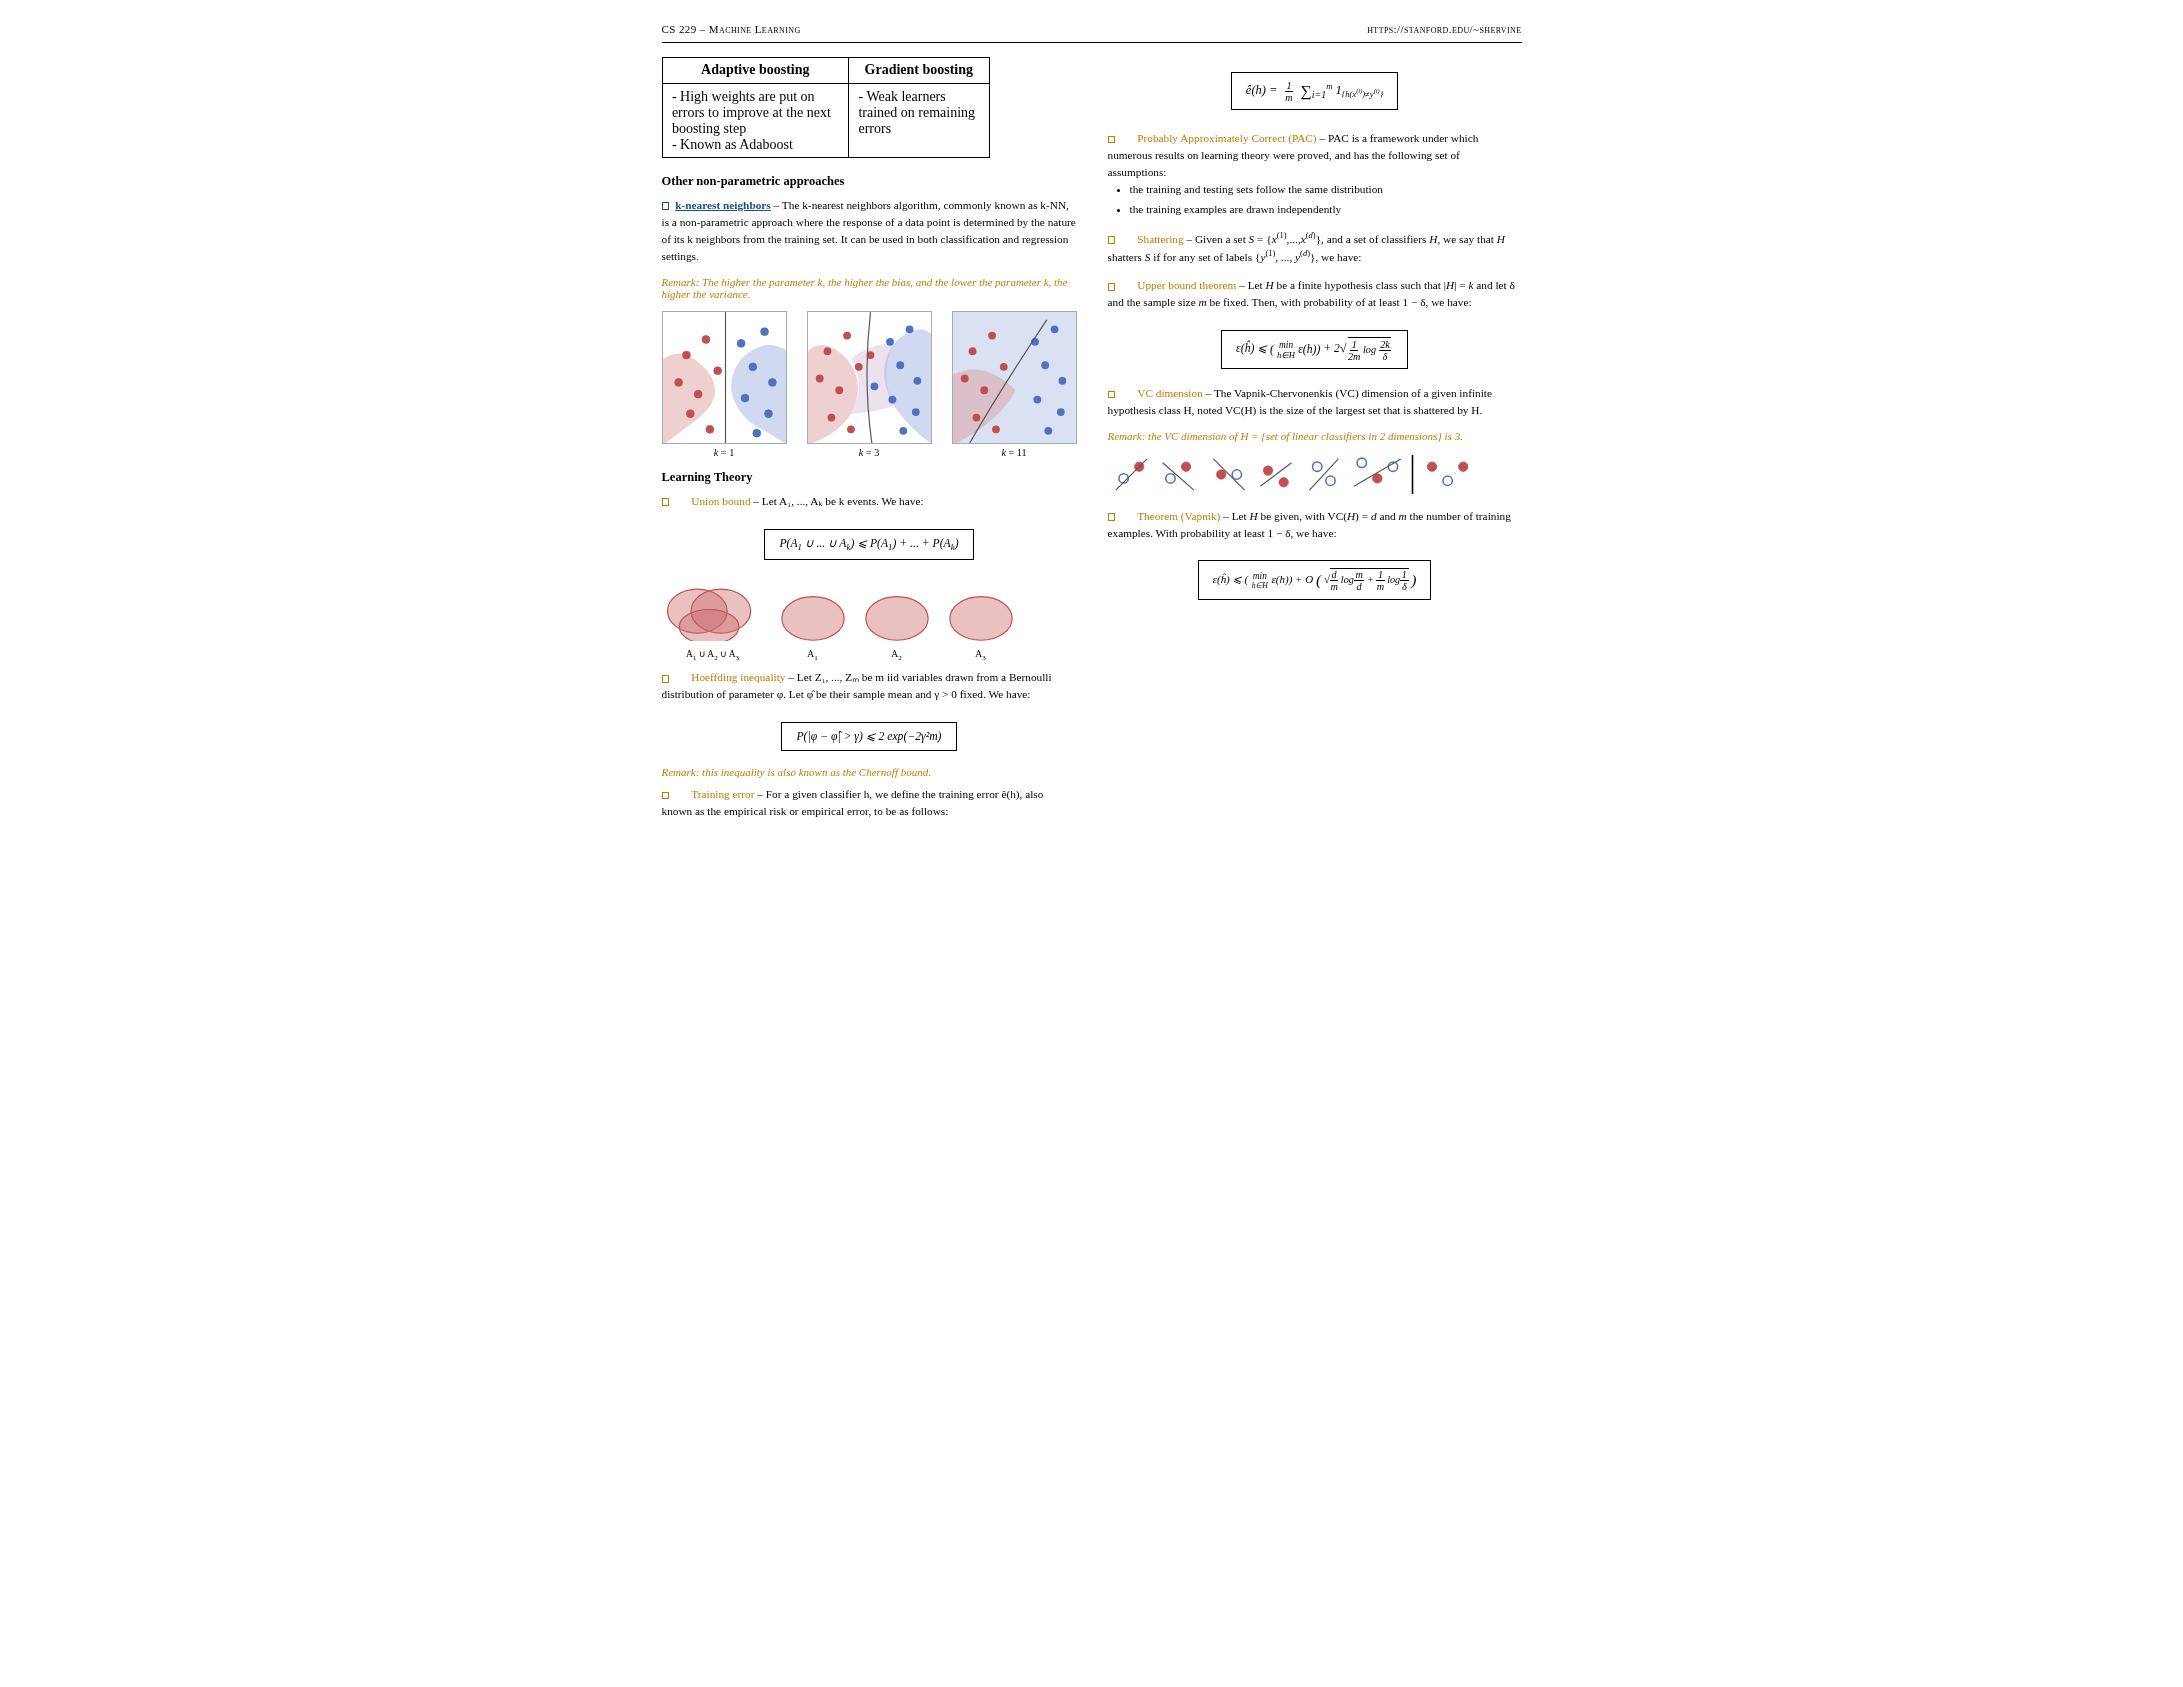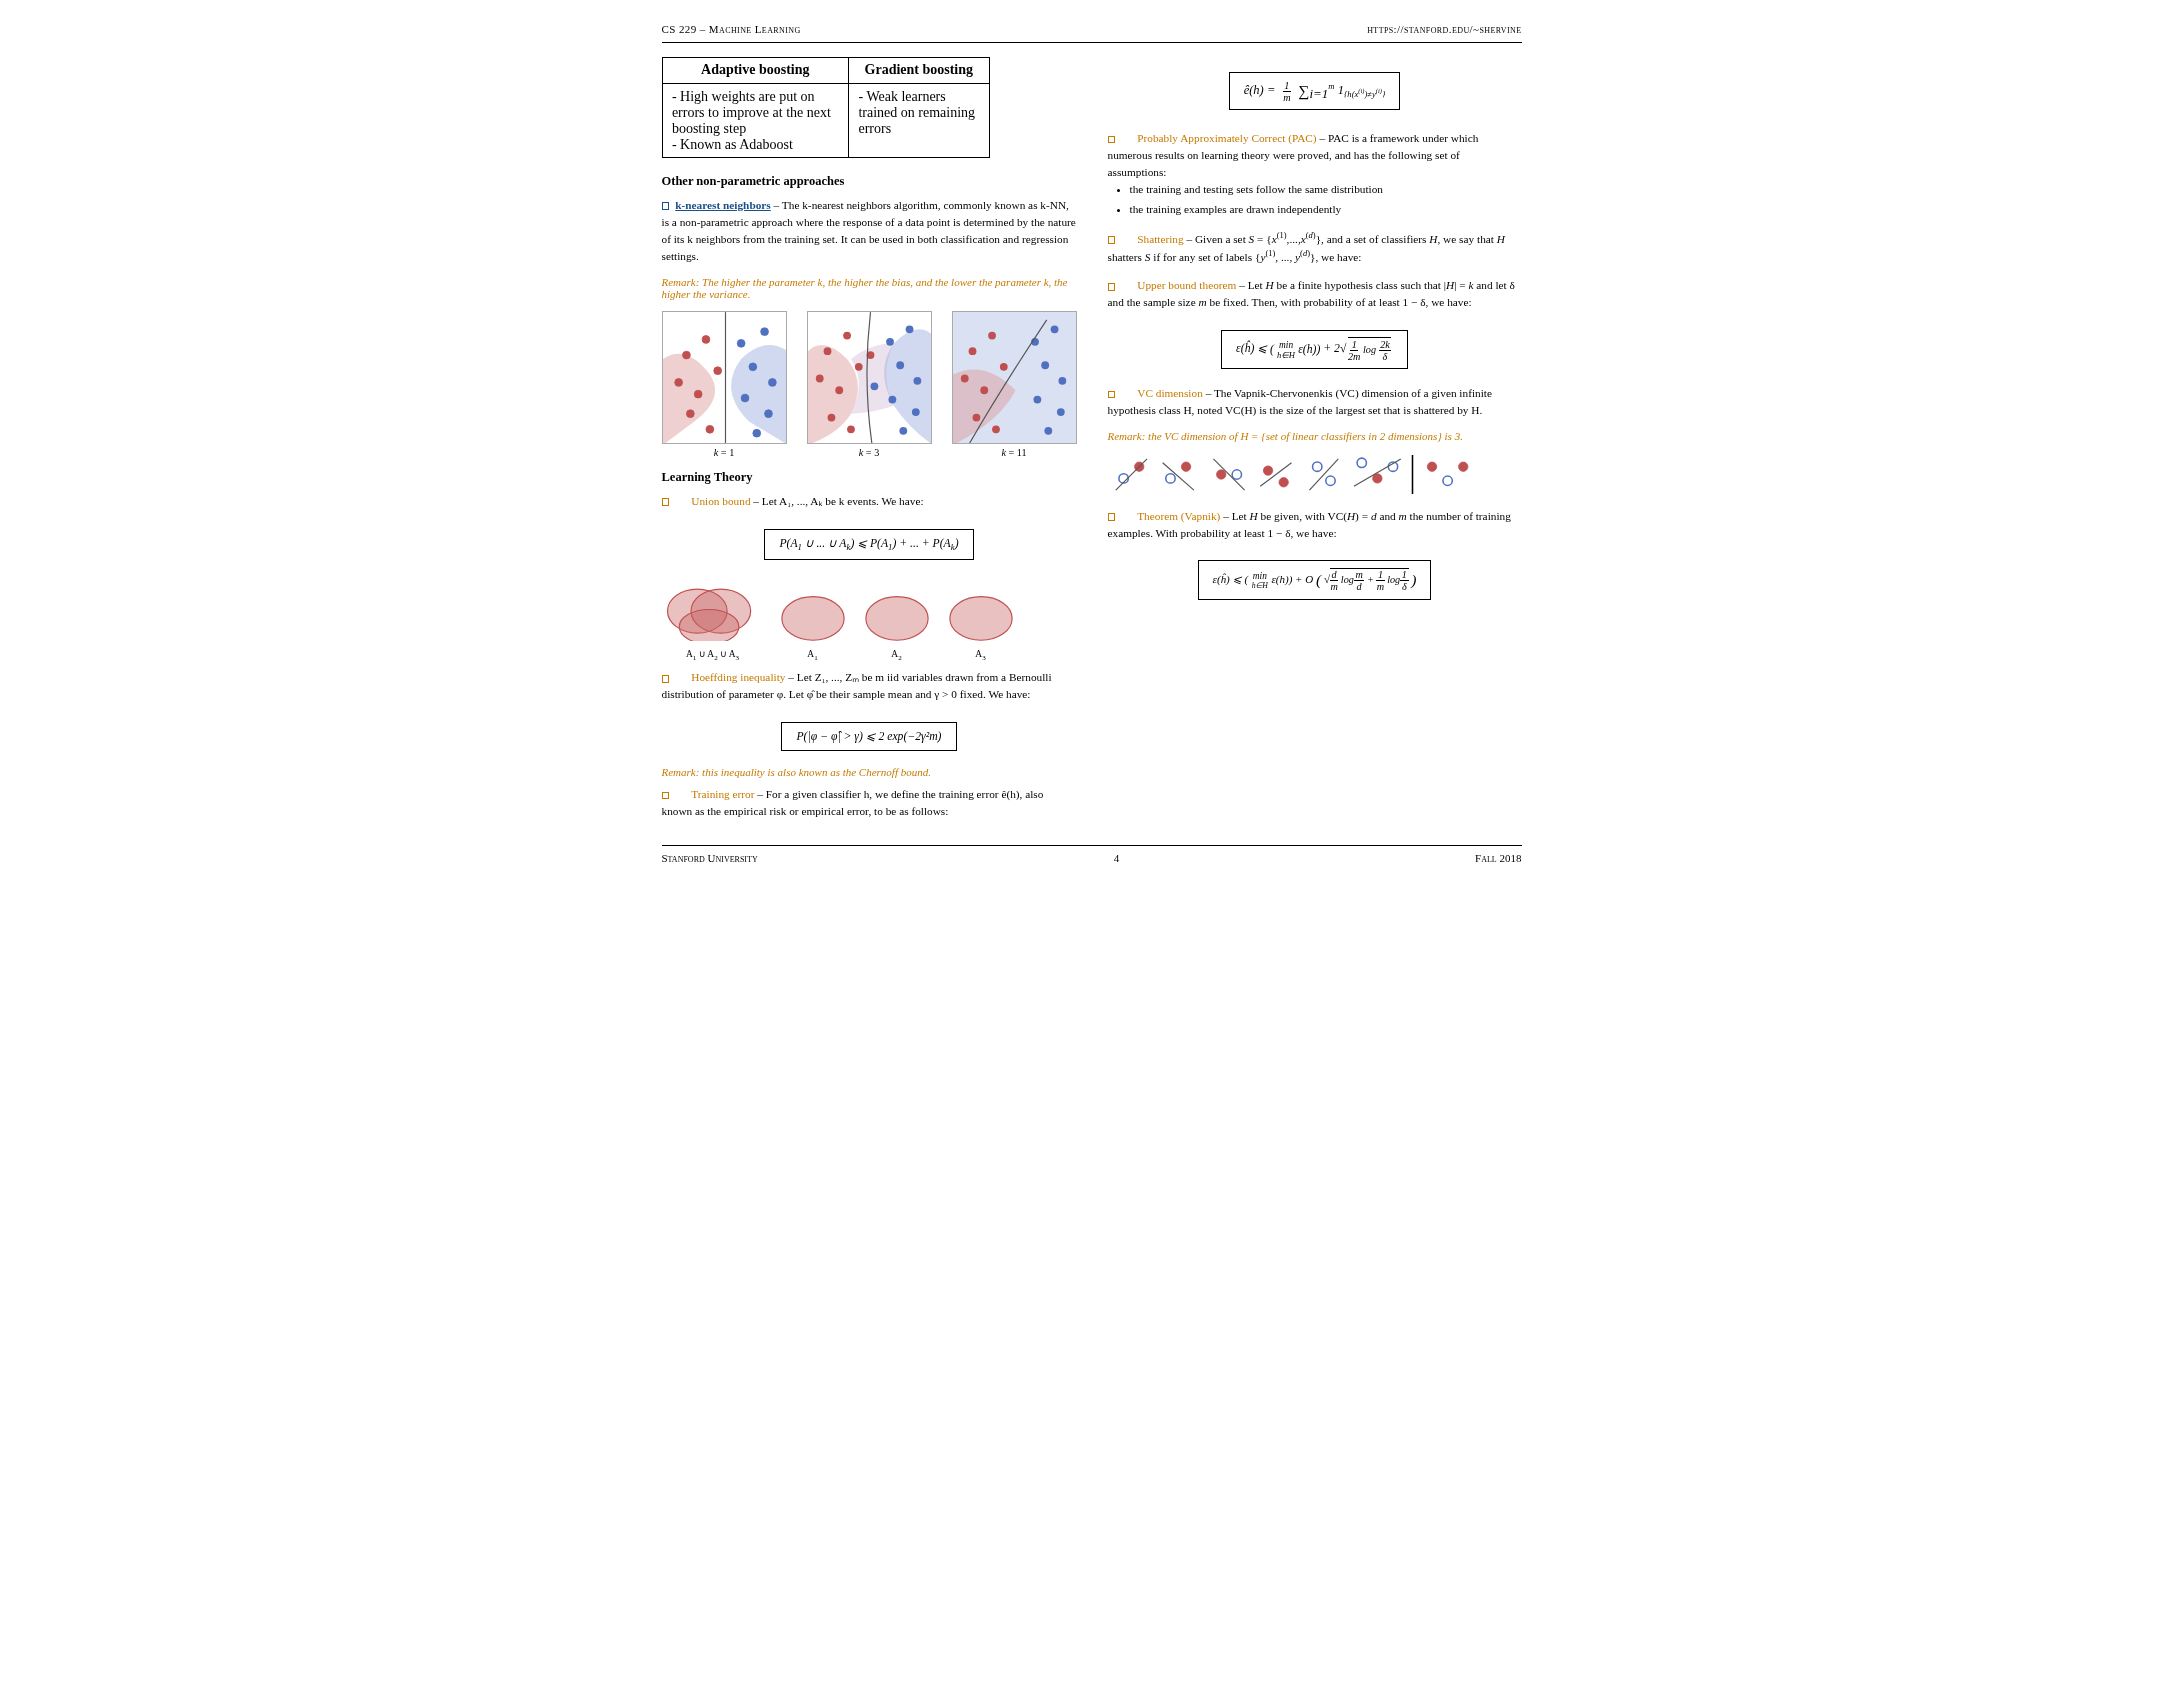--- a/index.html
+++ b/index.html
@@ -407,21 +407,21 @@
 
     <div class="col-right">
 
       <div class="math-box-center" style="margin-bottom:12.5px;">
         <div class="math-box" style="font-size:12.5px;">
           <span style="font-style:italic;">
             ê(h) = <span style="display:inline-flex;flex-direction:column;align-items:center;vertical-align:middle;font-size:10.2px;margin:0 3.1px;">
                 <span style="border-bottom:0.8px solid #000;padding:0 1.6px;">1</span>
                 <span style="padding:0 1.6px;"><span style="font-style:italic;">m</span></span>
               </span>
-            <span style="font-size:15.6px;vertical-align:middle;">∑</span><sub style="font-size:13px;vertical-align:sub;">i=1</sub><sup style="font-size:8.6px;vertical-align:super;">m</sup>
+            <span style="font-size:15.6px;vertical-align:middle;">∑</span><sub style="font-size:10px;vertical-align:sub;">i=1</sub><sup style="font-size:8.6px;vertical-align:super;">m</sup>
             1<sub style="font-size:8.6px;">{h(x<sup>(i)</sup>)≠y<sup>(i)</sup>}</sub>
           </span>
         </div>
       </div>
 
       <div class="def-block">
         <span class="def-square"></span>
         <strong><span class="def-title">Probably Approximately Correct (PAC)</span></strong>
         <span>– PAC is a framework under which numerous results on learning theory were proved, and has the following set of assumptions:</span>
         <ul class="bullet-list">
@@ -551,20 +551,15 @@
             </span>
             <span style="font-size:15.6px;vertical-align:middle;">)</span>
           </span>
         </div>
       </div>
 
     </div>
 
   </div>
 
-  <div class="footer">
-    <span>Stanford University</span>
-    <span>4</span>
-    <span>Fall 2018</span>
-  </div>
 
 </div>
 
 
 </body></html>

